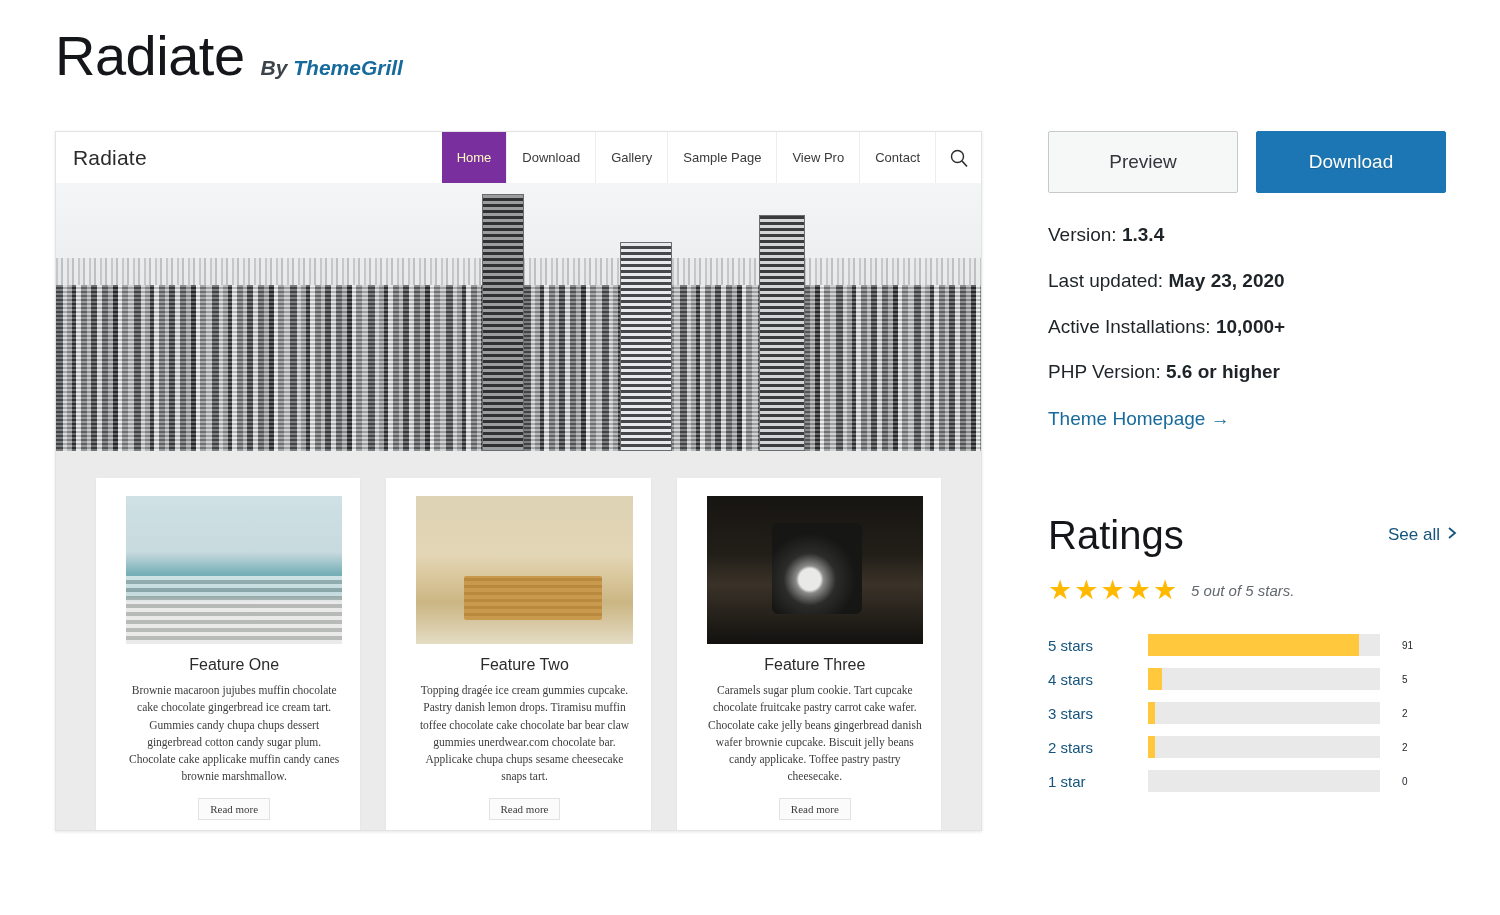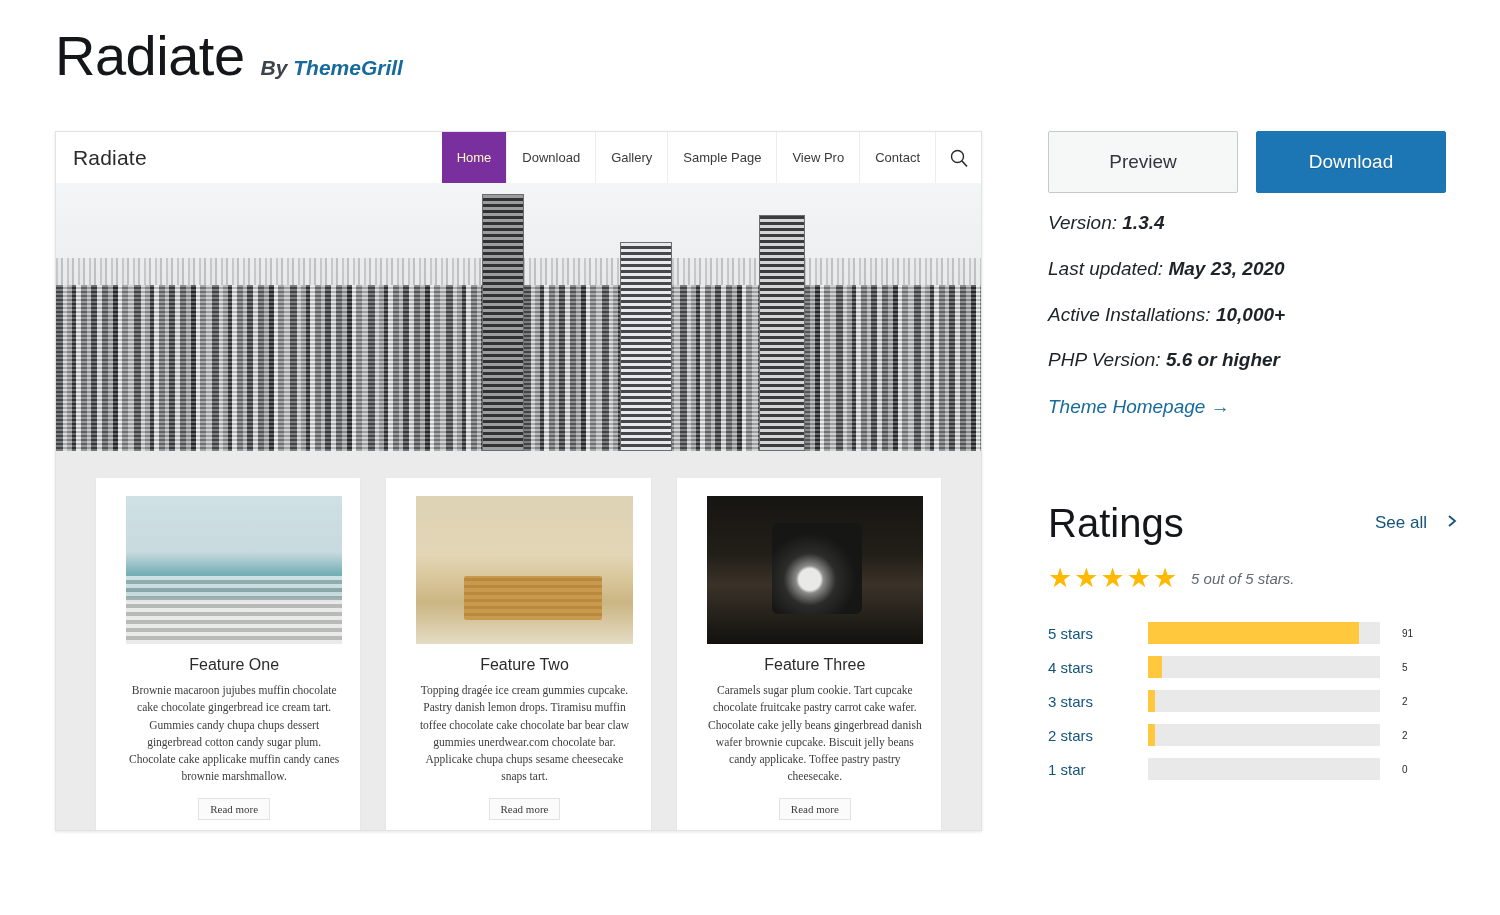--- a/index.html
+++ b/index.html
@@ -237,21 +237,21 @@
     color: #32373c;
   }
   .btn-download {
     width: 190px; height: 62px;
     background: #1b76b3;
     border: 1px solid #1b76b3;
     color: #ffffff;
     text-shadow: 0 1px 1px rgba(0,0,0,.18);
   }
 
-  .meta-list { margin-top: 18px; font-style: italic; }
+  .meta-list { margin-top: 30px; }
   .meta-row {
     font-size: 19px;
     color: #1d2327;
     margin-bottom: 22px;
     line-height: 1.25;
   }
   .meta-row strong { font-weight: 700; }
   .homepage-link {
     display: inline-block;
     font-size: 19px;
@@ -274,21 +274,21 @@
     font-weight: 300;
     color: #14161a;
     line-height: 1;
   }
   .see-all {
     font-size: 17px;
     color: #14547d;
     text-decoration: none;
     display: flex;
     align-items: center;
-    gap: 20px;
+    gap: 7px;
     margin-bottom: 10px;
   }
 
   .stars-row {
     display: flex;
     align-items: center;
     gap: 14px;
     margin-top: 22px;
   }
   .stars { display: flex; gap: 2px; }

